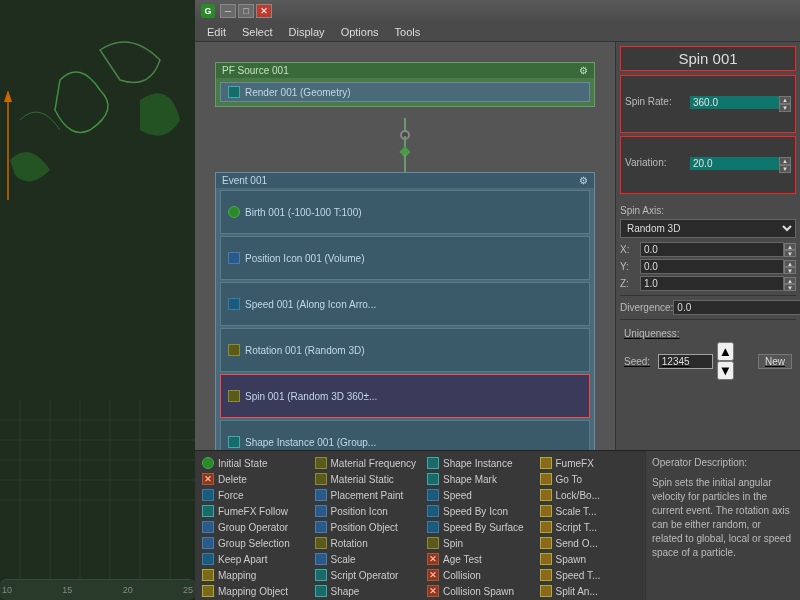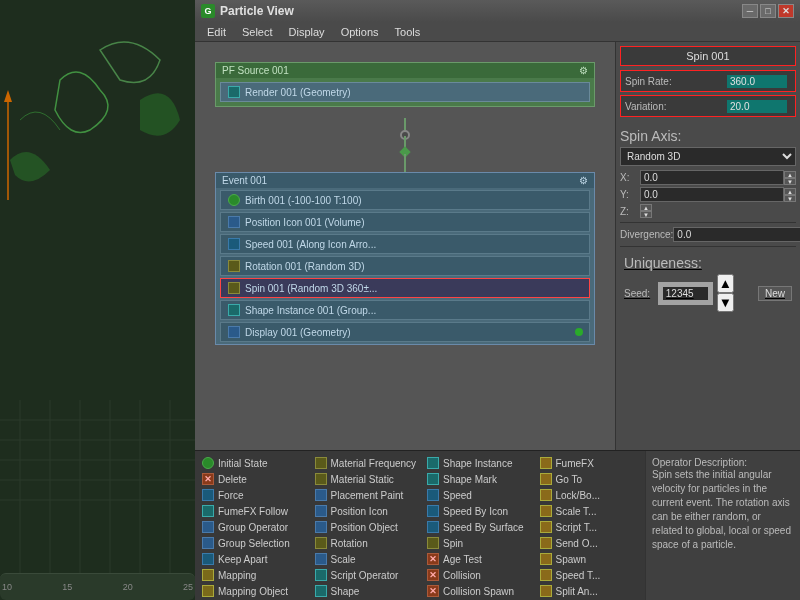--- a/index.html
+++ b/index.html
@@ -167,21 +167,21 @@
       padding: 2px 6px;
       font-size: 10px;
       display: flex;
       justify-content: space-between;
       align-items: center;
     }
     .event-item {
       background: #3a5a6a;
       border: 1px solid #5a7a8a;
       margin: 2px 4px;
-      padding: 2px 6px;
+      padding: 14px 6px;
       color: #c0d8e8;
       font-size: 10px;
       display: flex;
       align-items: center;
       gap: 4px;
       cursor: pointer;
     }
     .event-item.selected {
       background: #3a3a5a;
       border: 1px solid #ff4444;
@@ -201,34 +201,33 @@
       flex-direction: column;
     }
 
     .spin-panel {
       background: #4a4a4a;
       padding: 4px;
     }
     .spin-title {
       text-align: center;
       color: #ddd;
-      font-size: 11px;
+      font-size: 15px;
       padding: 3px;
       background: #3a3a3a;
       margin-bottom: 4px;
       border: 1px solid #ff2222;
     }
     .spin-field {
       display: flex;
-      align-items: center;
+      align-items: flex-start;
       margin-bottom: 3px;
       background: #3a3a3a;
       border: 1px solid #ff2222;
-      padding: 2px 4px;
-      gap: 37px;
+      padding: 20px 4px;
     }
     .spin-field label {
       color: #bbb;
       font-size: 10px;
       width: 65px;
       flex-shrink: 0;
     }
     .spin-field input {
       flex: 1;
       background: #0f766e;
@@ -252,21 +251,21 @@
       line-height: 1;
       cursor: pointer;
       padding: 0;
     }
 
     .spin-axis-section {
       padding: 4px;
     }
     .section-label {
       color: #bbb;
-      font-size: 14px;
+      font-size: 10px;
       margin-bottom: 3px;
     }
     .axis-select {
       width: 100%;
       background: #2a2a2a;
       border: 1px solid #666;
       color: #ddd;
       font-size: 10px;
       padding: 2px;
       margin-bottom: 4px;
@@ -320,21 +319,21 @@
       gap: 4px;
     }
     .seed-row label {
       color: #bbb;
       font-size: 10px;
       width: 30px;
     }
     .seed-row input {
       width: 55px;
       background: #2a2a2a;
-      border: 5px solid #a3a3a3;
+      border: 1px solid #a3a3a3;
       color: #ddd;
       font-size: 10px;
       padding: 1px 3px;
     }
     .new-btn {
       background: #555;
       border: 1px solid #777;
       color: #ddd;
       font-size: 10px;
       padding: 1px 6px;
@@ -430,35 +429,35 @@
     .desc-panel {
       width: 155px;
       padding: 6px;
       background: #404040;
       border-left: 1px solid #333;
       overflow: hidden;
     }
     .desc-title {
       color: #bbb;
       font-size: 10px;
-      margin-bottom: 0;
+      margin-bottom: 8px;
     }
     .desc-text {
       color: #bbb;
       font-size: 10px;
       line-height: 1.4;
     }
 
     
     .ruler {
       position: absolute;
       bottom: 0;
       left: 0;
       right: 0;
-      height: 27px;
+      height: 21px;
       background: #2a3a2a;
       border-top: 1px solid #3a4a3a;
       display: flex;
       align-items: center;
       padding: 0 2px;
       border-radius: 6px;
     }
     .ruler-nums {
       display: flex;
       width: 100%;
@@ -507,21 +506,20 @@
     </div>
   </div>
 </div>
 
 <div class="main-window">
 
   <div class="title-bar">
     <div class="title-icon">
       <span>G</span>
     </div>
-    <span class="title-text">Particle View</span>
     <div class="win-btns">
       <div class="win-btn">─</div>
       <div class="win-btn">□</div>
       <div class="win-btn close">✕</div>
     </div>
   </div>
 
   <div class="menu-bar">
     <span class="menu-item">Edit</span>
     <span class="menu-item">Select</span>
@@ -649,20 +647,21 @@
         <div class="axis-field">
           <label>Y:</label>
           <input type="text" value="0.0" style="">
           <div class="spinners">
             <button>▲</button>
             <button>▼</button>
           </div>
         </div>
         <div class="axis-field">
           <label>Z:</label>
+          <input type="text" value="1.0" style="">
           <div class="spinners">
             <button>▲</button>
             <button>▼</button>
           </div>
         </div>
 
         <div class="divider"></div>
 
         <div class="axis-field">
           <label style="width:65px;">Divergence:</label>

